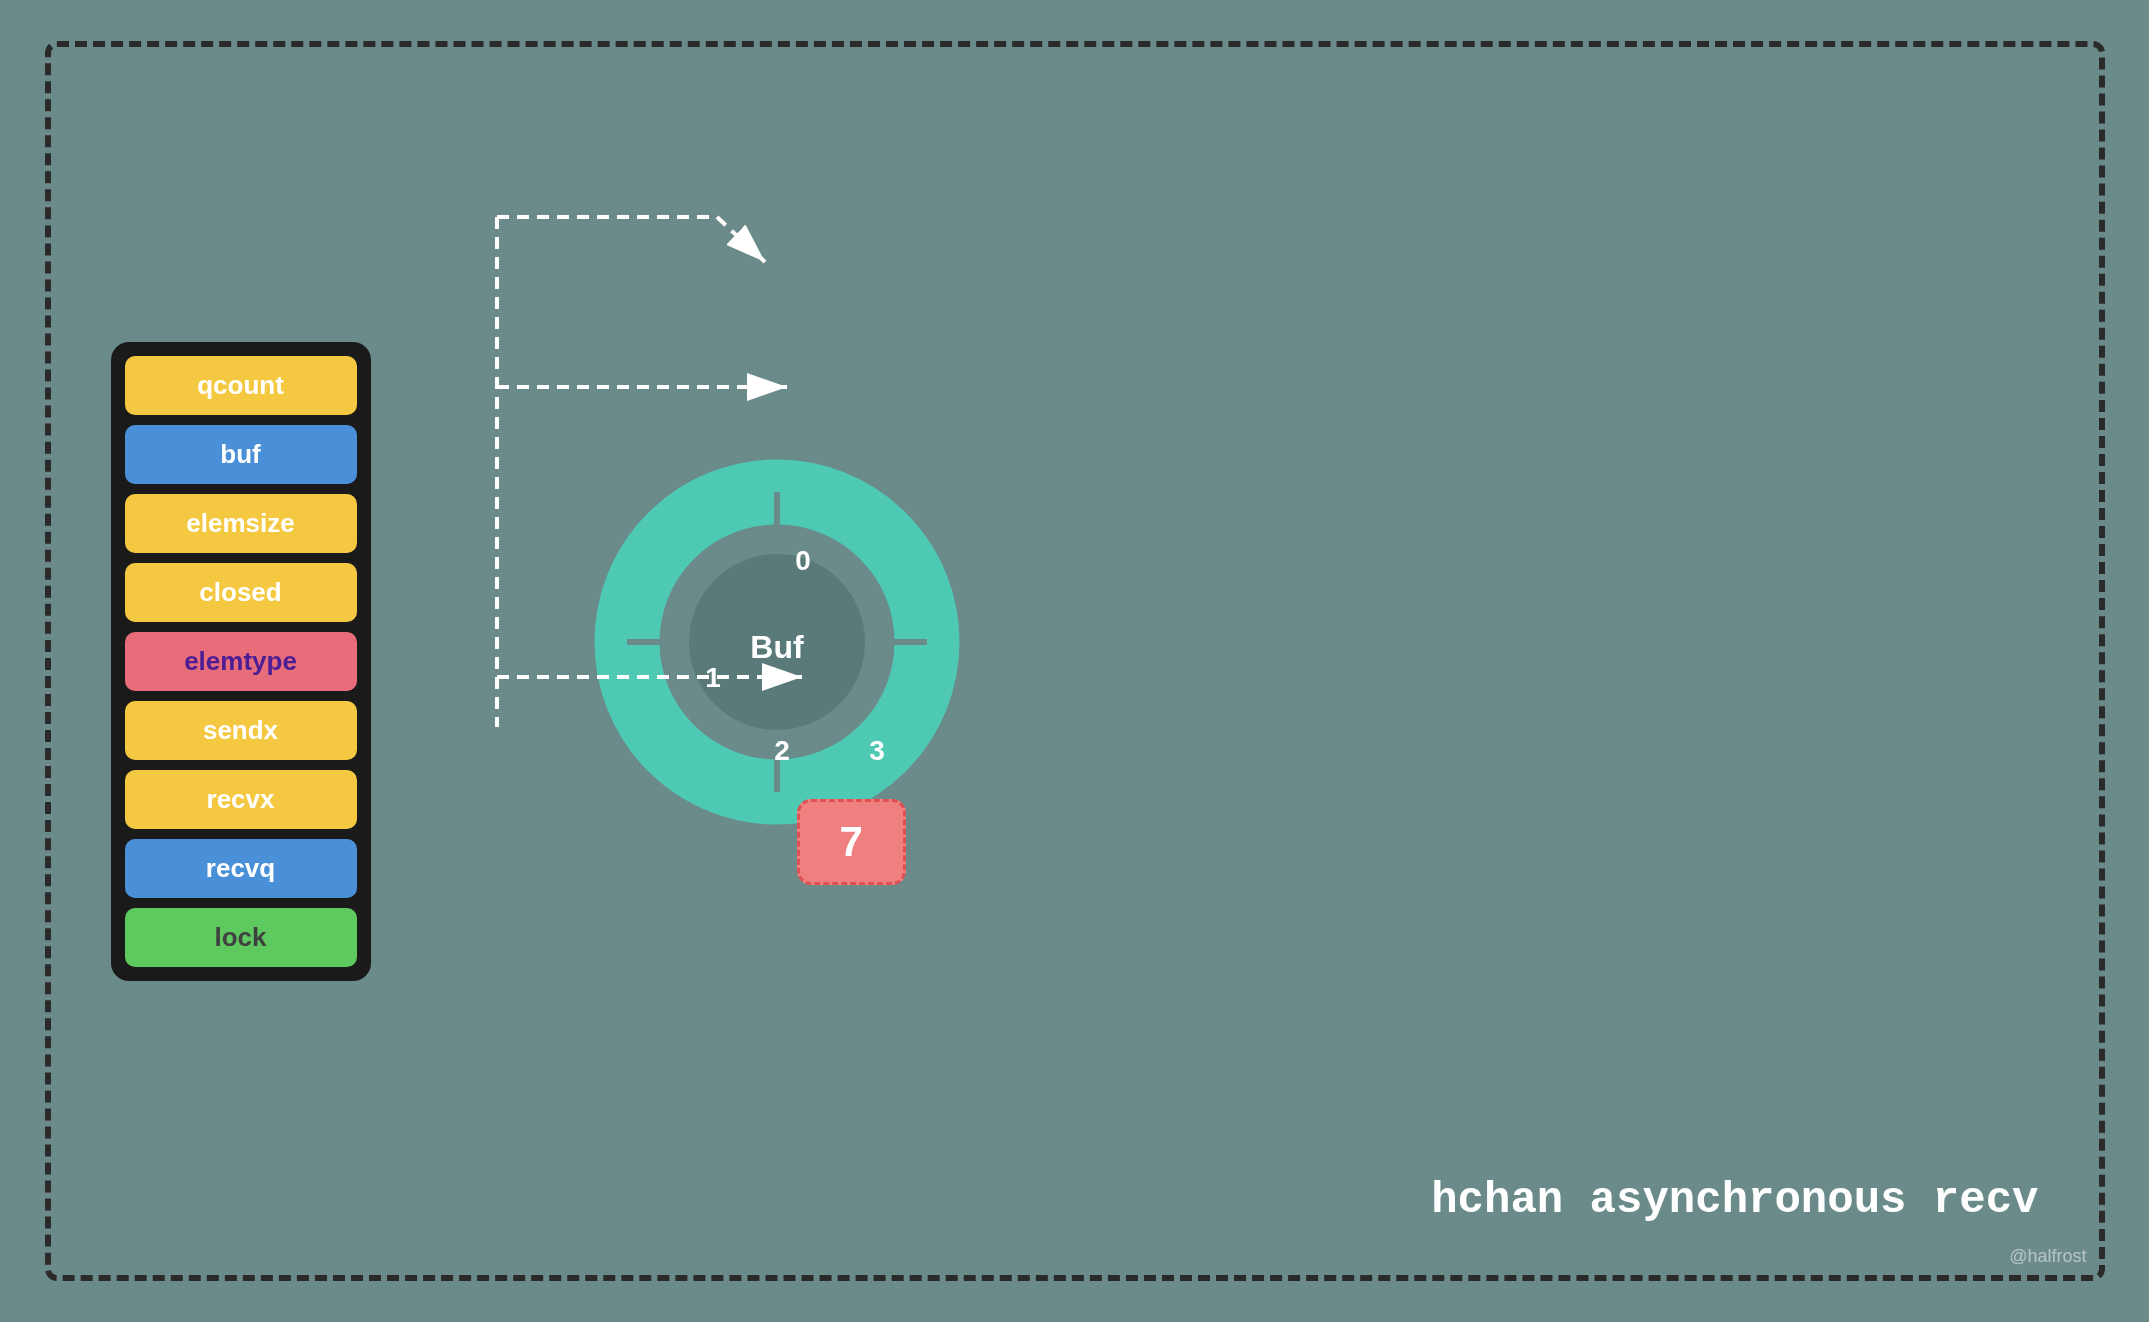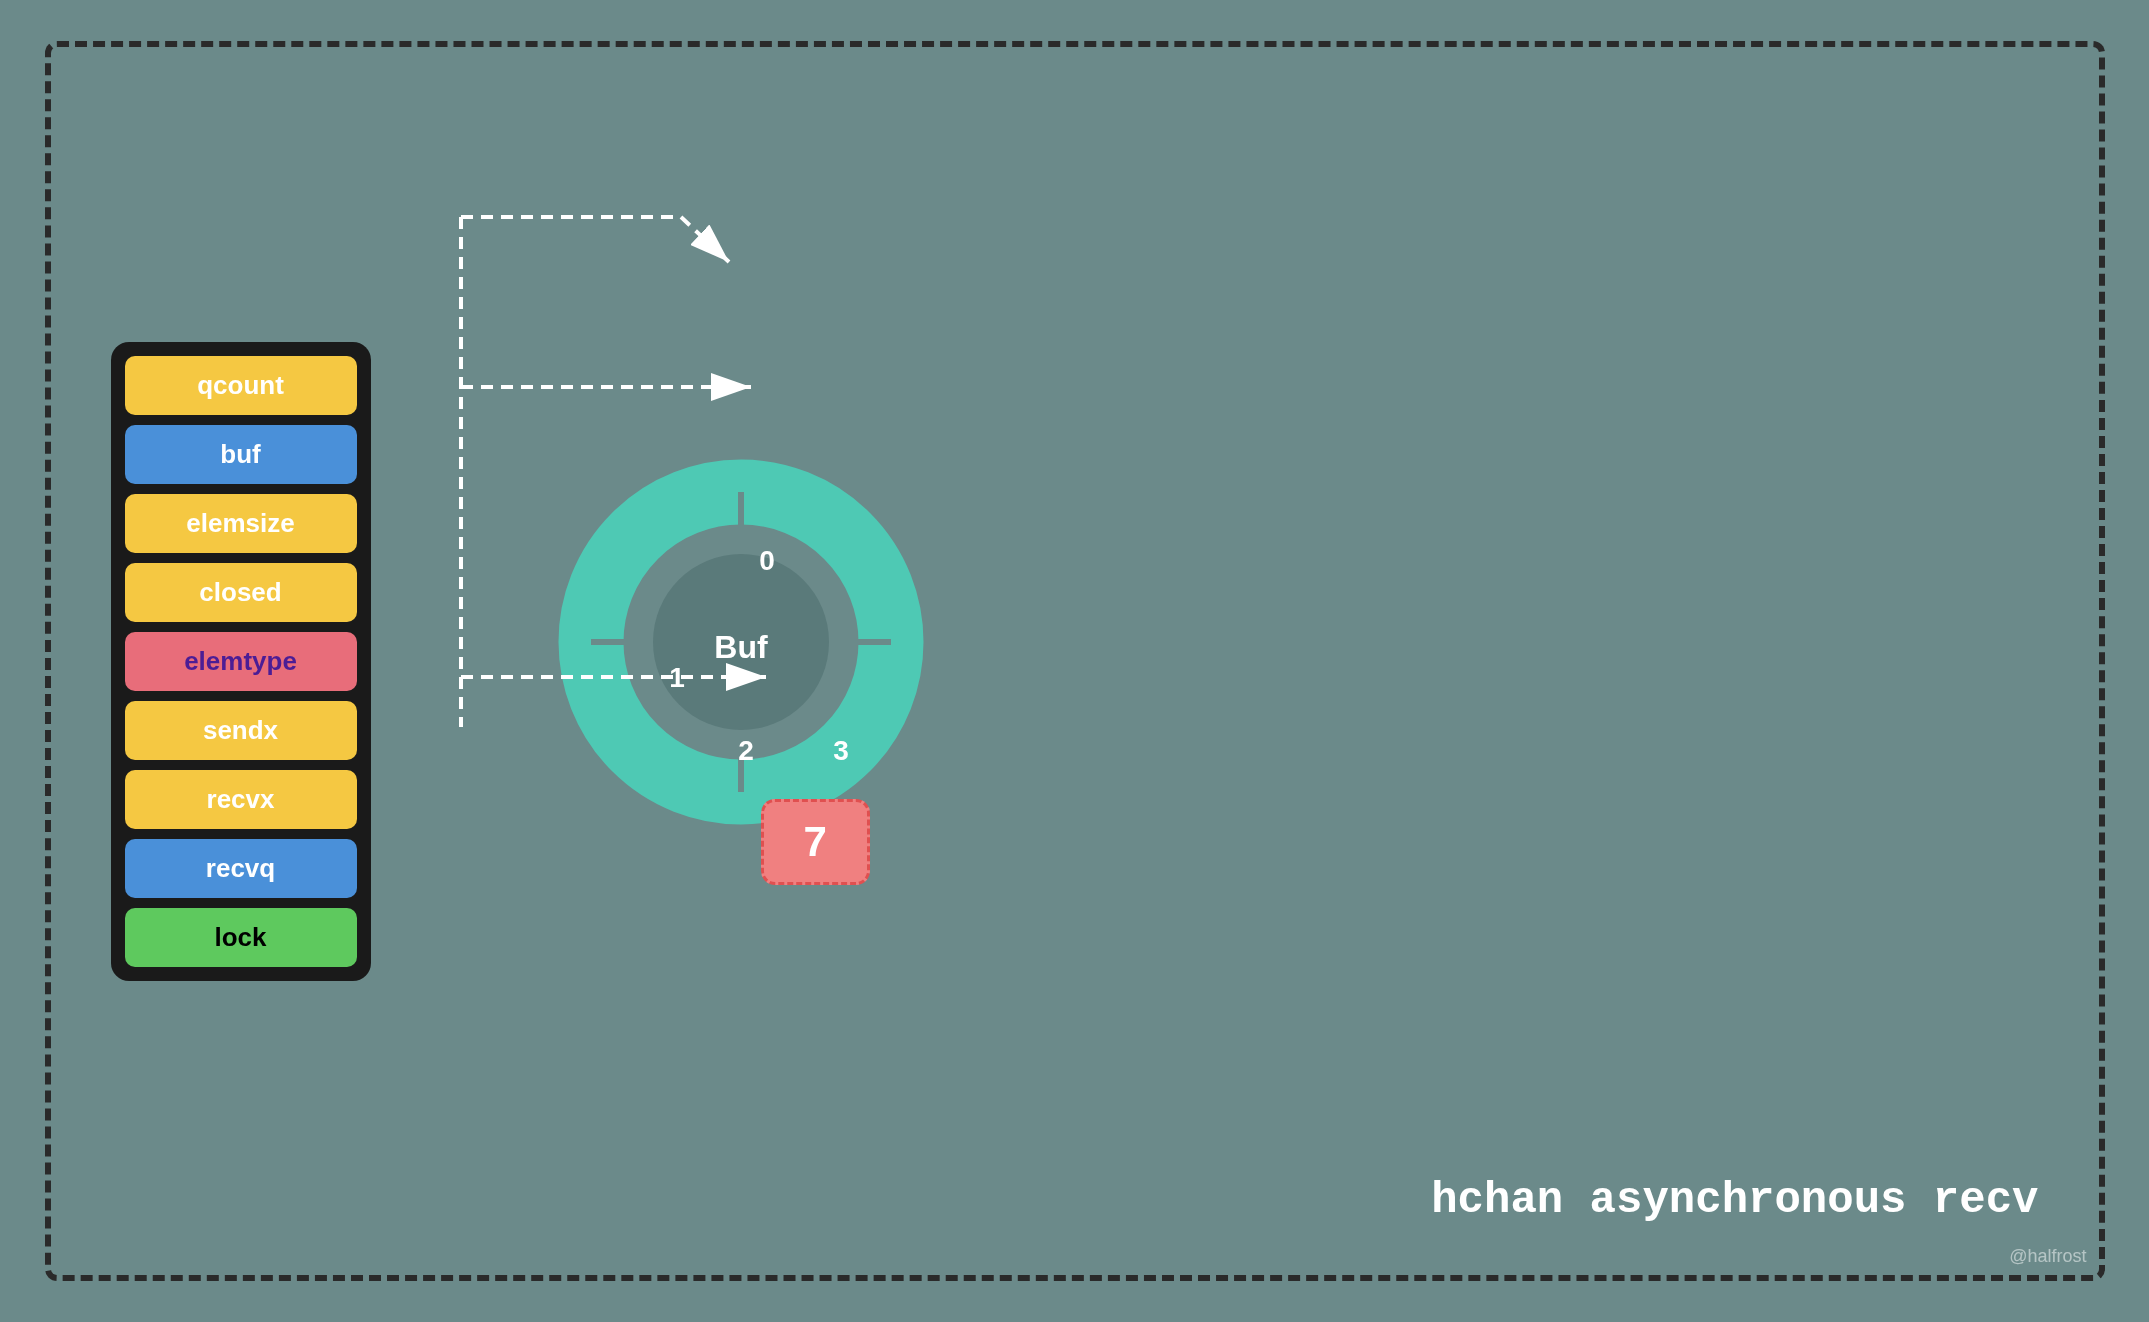--- a/index.html
+++ b/index.html
@@ -15,20 +15,21 @@
     .outer-border {
       width: 2060px;
       height: 1240px;
       border: 6px dashed #2a2a2a;
       border-radius: 12px;
       background: #6b8a8a;
       position: relative;
       display: flex;
       align-items: center;
       padding: 40px 60px;
+      gap: 36px;
     }
     .struct-container {
       width: 260px;
       background: #1a1a1a;
       border-radius: 18px;
       padding: 14px 14px;
       display: flex;
       flex-direction: column;
       gap: 10px;
       flex-shrink: 0;
@@ -37,21 +38,21 @@
       border-radius: 10px;
       padding: 14px 10px;
       text-align: center;
       font-size: 26px;
       font-weight: bold;
       color: white;
     }
     .field-yellow { background: #f5c842; color: white; }
     .field-blue { background: #4a90d9; color: white; }
     .field-pink { background: #e86d7a; color: #4c1d95; }
-    .field-green { background: #5ec95e; color: #000000; }
+    .field-green { background: #5ec95e; color: #404040; }
 
     .diagram-area {
       flex: 1;
       position: relative;
       height: 100%;
       display: flex;
       align-items: center;
     }
 
     

